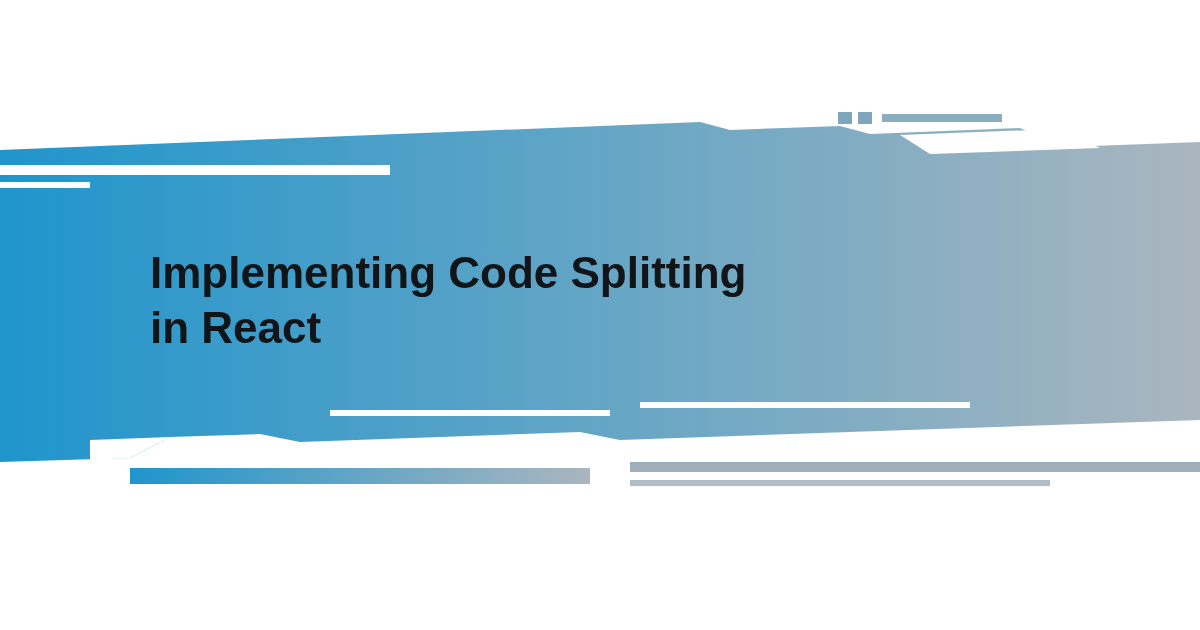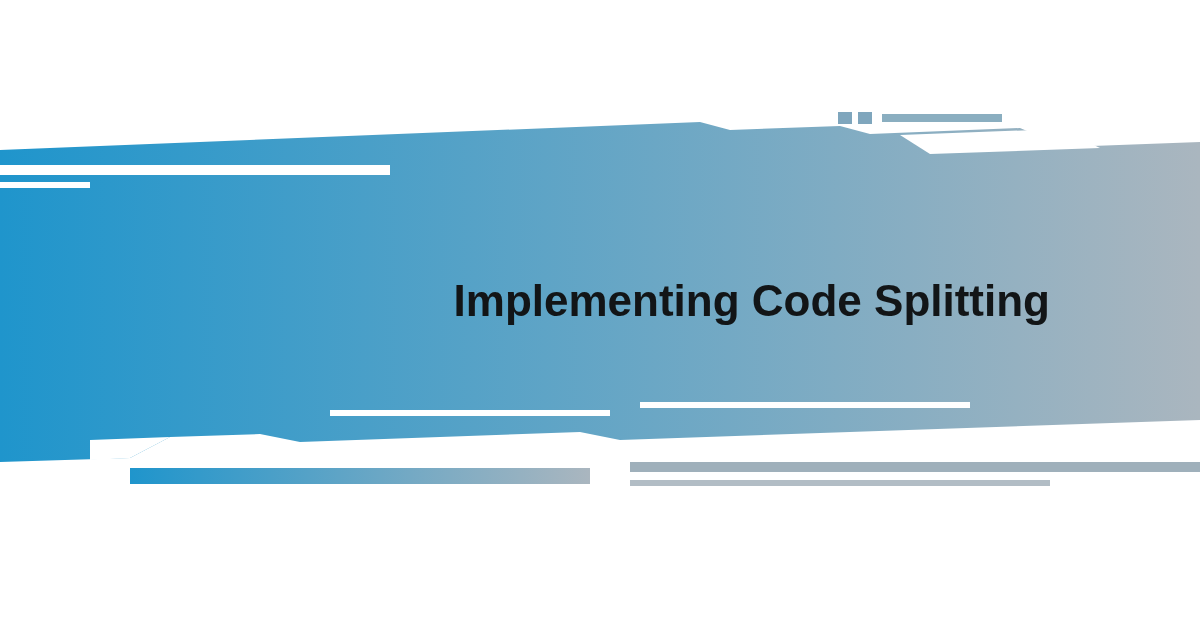--- a/index.html
+++ b/index.html
@@ -20,21 +20,21 @@
     }
     .banner-bg {
       position: absolute;
       inset: 0;
     }
     .title {
       position: absolute;
       top: 50%;
       left: 50%;
       transform: translate(-50%, -50%);
-      text-align: right;
+      text-align: left;
       font-size: 44px;
       font-weight: 700;
       color: #121517;
       line-height: 1.25;
       z-index: 10;
       width: 900px;
     }
   </style>
 </head>
 <body>
@@ -83,14 +83,15 @@
 
     <polygon points="90,330 170,327 130,348 90,350" fill="#ffffff"></polygon>
 
     <rect x="130" y="358" width="460" height="16" fill="url(#g1)"></rect>
     <rect x="630" y="352" width="570" height="10" fill="#9fb0bb"></rect>
     <rect x="630" y="370" width="420" height="6" fill="#b2bdc5"></rect>
   </svg>
 
   <h1 class="title">
     <span>Implementing Code Splitting</span><br>
+    <span>in React</span>
   </h1>
 </div>
 
 </body></html>

